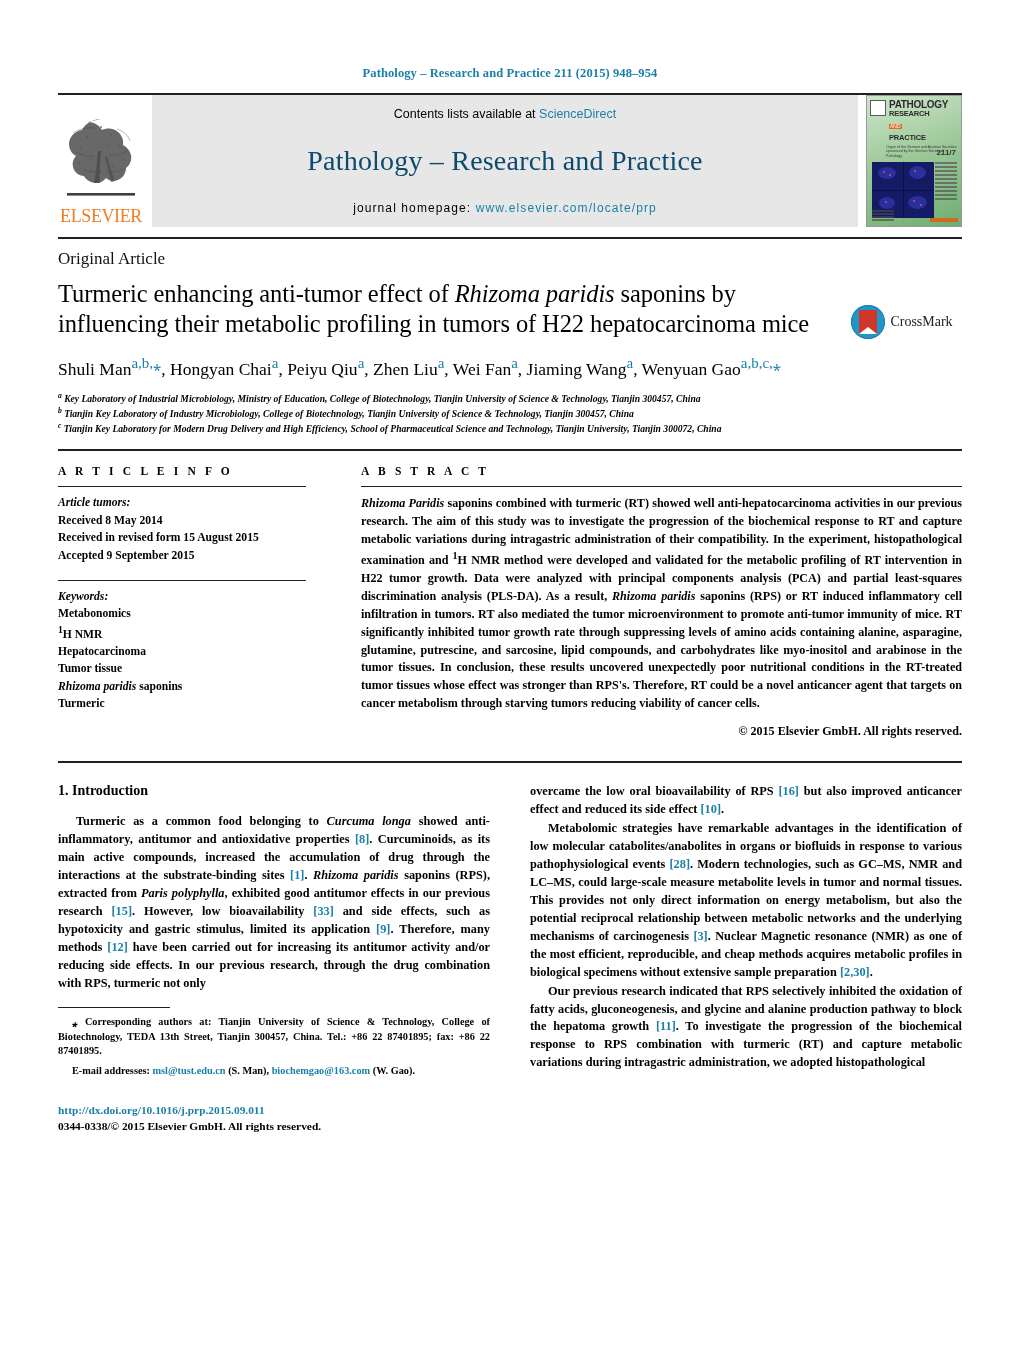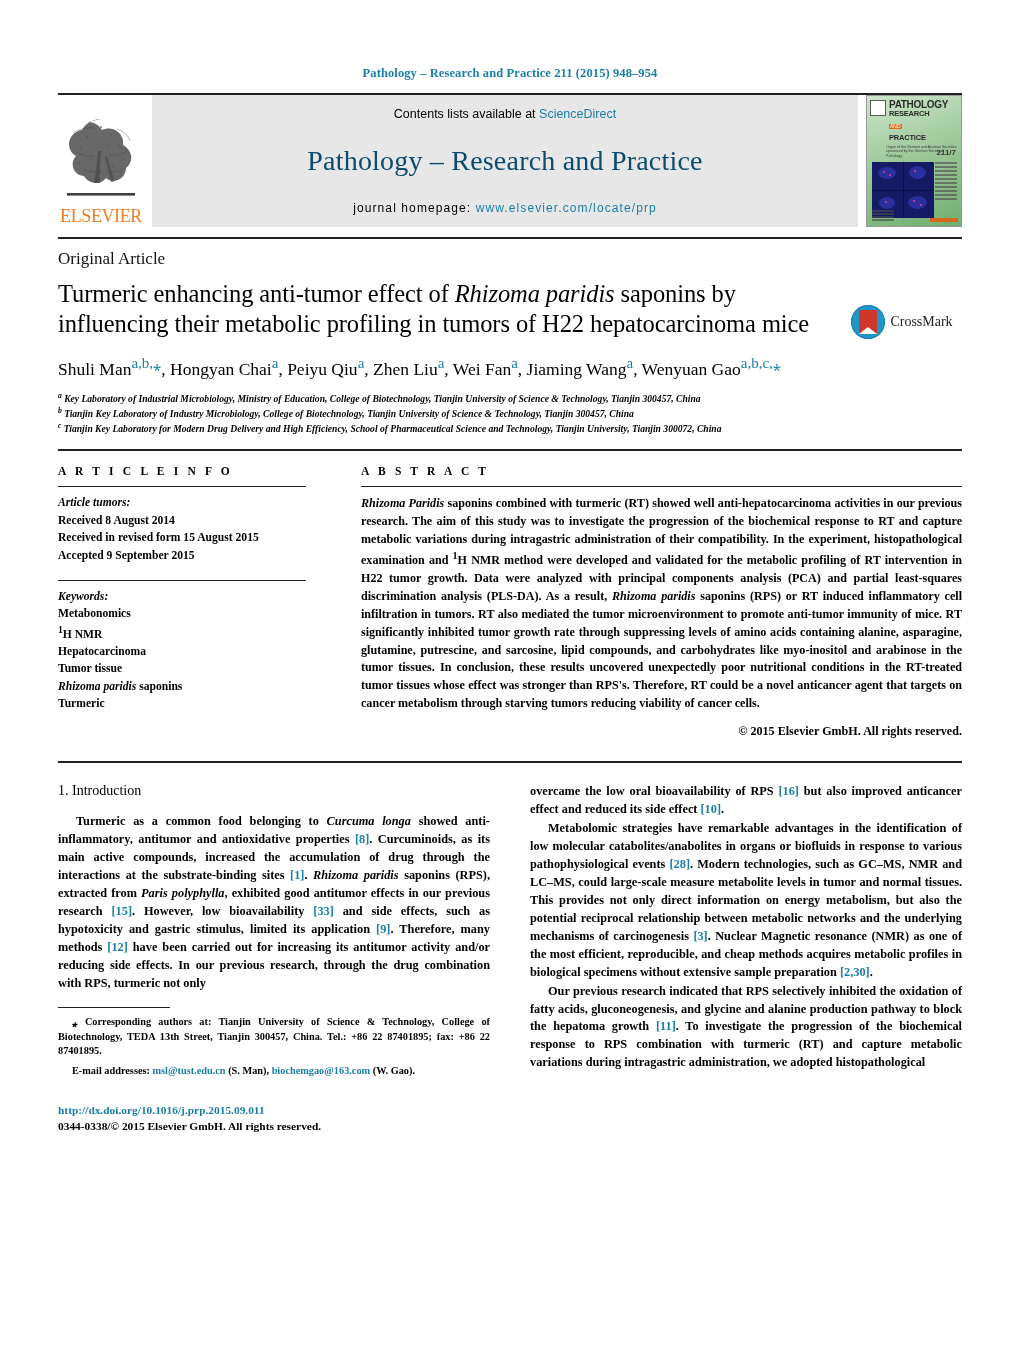--- a/index.html
+++ b/index.html
@@ -198,21 +198,21 @@
   .abs i{font-style:italic;}
   .copyr{text-align:right;margin-top:11px;font-weight:bold;font-size:12.1px;}
 
   
   .bodyrule{border-top:2px solid #231f20;margin-top:22px;}
   .bodycols{display:flex;margin-top:20px;}
   .bcolL{flex:1;}
   .bcolR{flex:1;margin-left:40px;}
   .h2{
     font-family:"Liberation Serif", serif;
-    font-weight:normal;
+    font-weight:bold;
     font-size:14px;
     margin-bottom:14px;
   }
   .para{
     font-family:"Liberation Serif", serif;
     font-weight:bold;
     font-size:12.3px;
     line-height:1.46;
     text-align:justify;
     text-indent:18px;
@@ -393,21 +393,21 @@
     </div>
 
     <div class="inforule"></div>
 
     <div class="cols">
       <div class="colL">
         <div class="secthead">A R T I C L E   I N F O</div>
         <div class="thinrule"></div>
         <div class="infoblk">
           <div class="lab">Article tumors:</div>
-          <div>Received 8 August 2014</div>
+          <div>Received 8 May 2014</div>
           <div>Received in revised form 15 August 2015</div>
           <div>Accepted 9 September 2015</div>
         </div>
         <div class="kwrule"></div>
         <div class="infoblk kw">
           <div class="lab">Keywords:</div>
           <div>Metabonomics</div>
           <div><sup>1</sup>H NMR</div>
           <div>Hepatocarcinoma</div>
           <div>Tumor tissue</div>

